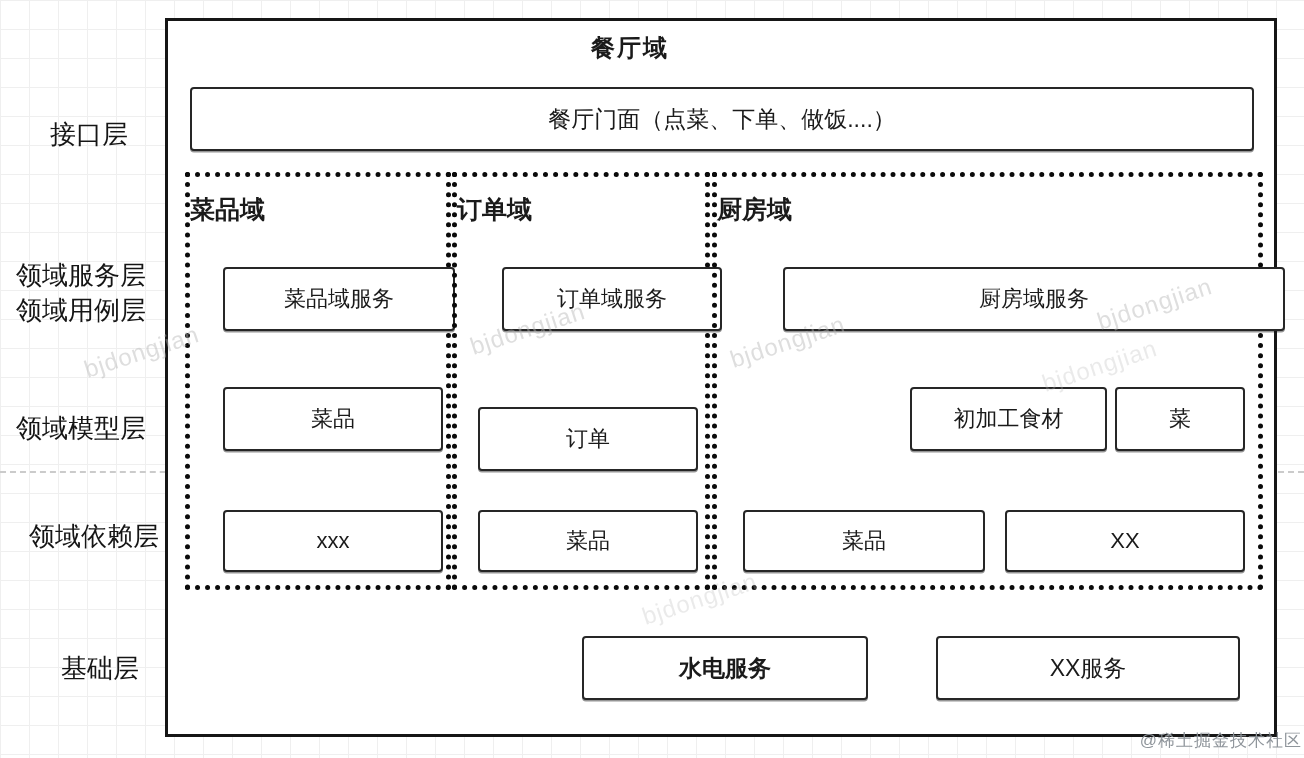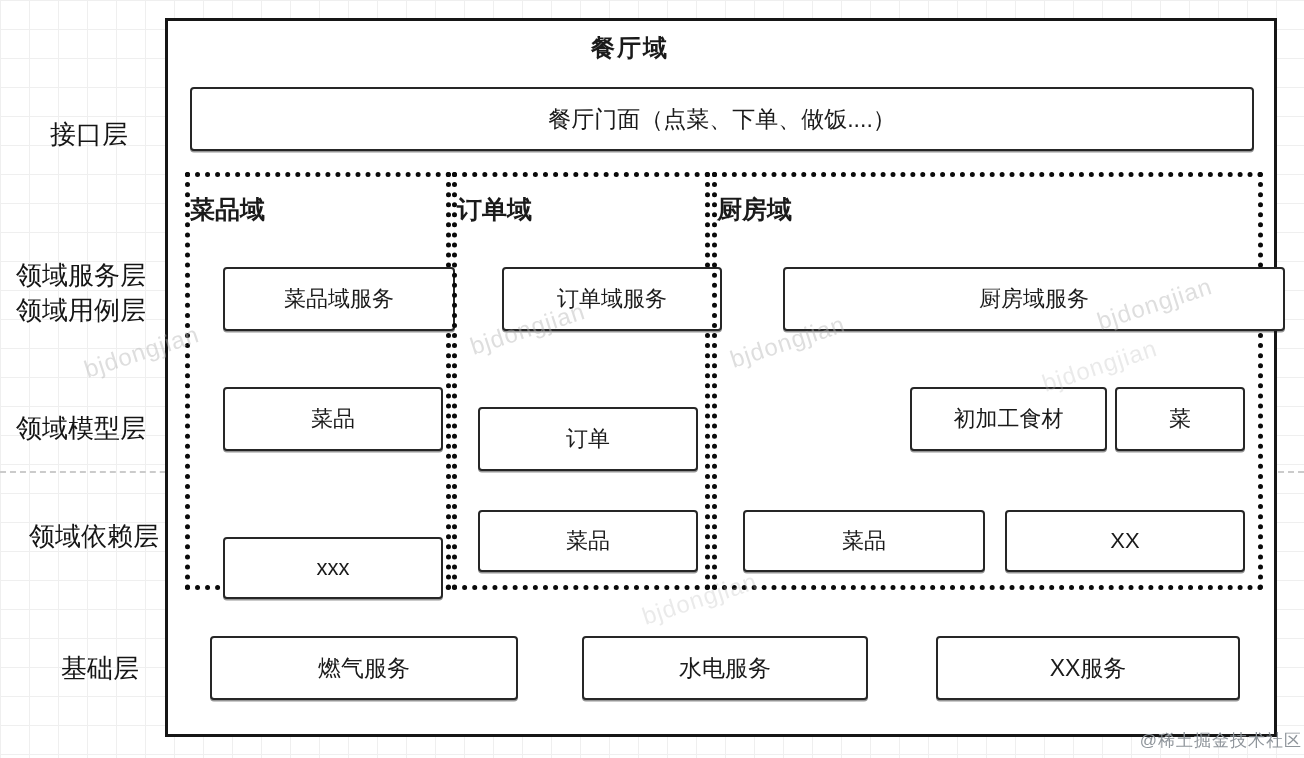--- a/index.html
+++ b/index.html
@@ -55,41 +55,40 @@
   <div class="layer-label" style="top:411px;">领域模型层</div>
   <div class="layer-label" style="top:519px;margin-left:13px;">领域依赖层</div>
   <div class="layer-label" style="top:651px;margin-left:19px;">基础层</div>
 
   <div class="node facade">餐厅门面（点菜、下单、做饭....）</div>
 
   <div class="dotted-col col-dish">
     <div class="col-heading">菜品域</div>
     <div class="node" style="left:33px;top:90px;width:232px;height:64px;">菜品域服务</div>
     <div class="node" style="left:33px;top:210px;width:220px;height:64px;">菜品</div>
-    <div class="node" style="left:33px;top:333px;width:220px;height:62px;margin-top:27px;">xxx</div>
+    <div class="node" style="left:33px;top:333px;width:220px;height:62px;">xxx</div>
   </div>
 
   <div class="dotted-col col-order">
     <div class="col-heading">订单域</div>
     <div class="node" style="left:21px;top:90px;width:220px;height:64px;margin-left:24px;">订单域服务</div>
     <div class="node" style="left:21px;top:210px;width:220px;height:64px;margin-top:20px;">订单</div>
     <div class="node" style="left:21px;top:333px;width:220px;height:62px;">菜品</div>
   </div>
 
   <div class="dotted-col col-kitchen">
     <div class="col-heading">厨房域</div>
     <div class="node" style="left:26px;top:90px;width:502px;height:64px;margin-left:40px;">厨房域服务</div>
     <div class="node" style="left:193px;top:210px;width:197px;height:64px;">初加工食材</div>
     <div class="node" style="left:398px;top:210px;width:130px;height:64px;">菜</div>
     <div class="node" style="left:26px;top:333px;width:242px;height:62px;">菜品</div>
     <div class="node" style="left:288px;top:333px;width:240px;height:62px;">XX</div>
   </div>
 
-  <div class="node" style="left:210px;top:636px;width:308px;height:64px;font-size:23px;">燃气服务</div>
-  <div class="node" style="left:582px;top:636px;width:286px;height:64px;font-size:23px;">水电服务</div>
+  <div class="node" style="left:582px;top:636px;width:286px;height:64px;font-size:23px;font-weight:bold;">水电服务</div>
   <div class="node" style="left:936px;top:636px;width:304px;height:64px;font-size:23px;">XX服务</div>
 
   <div class="watermark" style="left:82px;top:338px;">bjdongjian</div>
   <div class="watermark" style="left:468px;top:315px;">bjdongjian</div>
   <div class="watermark" style="left:728px;top:328px;">bjdongjian</div>
   <div class="watermark" style="left:1095px;top:290px;">bjdongjian</div>
   <div class="watermark wm-2nd" style="left:1040px;top:352px;">bjdongjian</div>
   <div class="watermark wm-2nd" style="left:640px;top:585px;">bjdongjian</div>
 
   <div class="credit">@稀土掘金技术社区</div>

